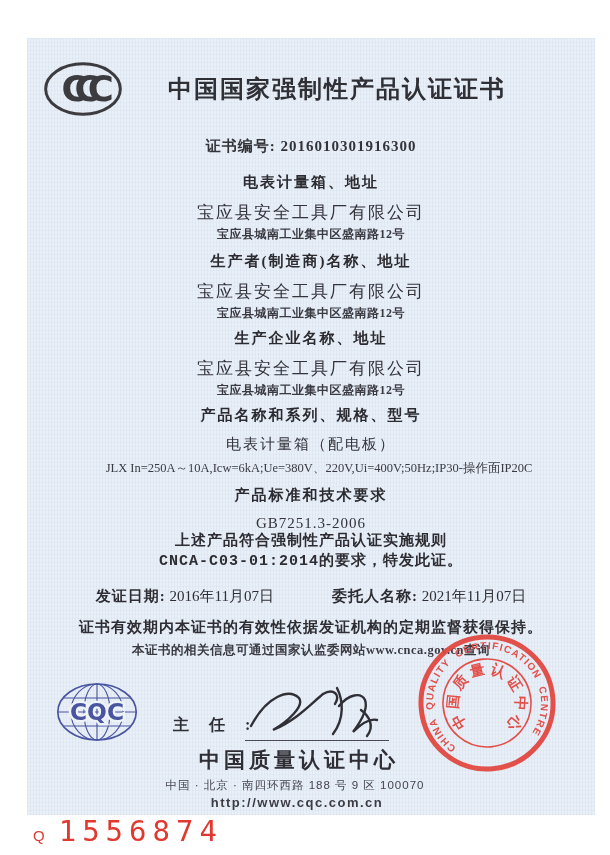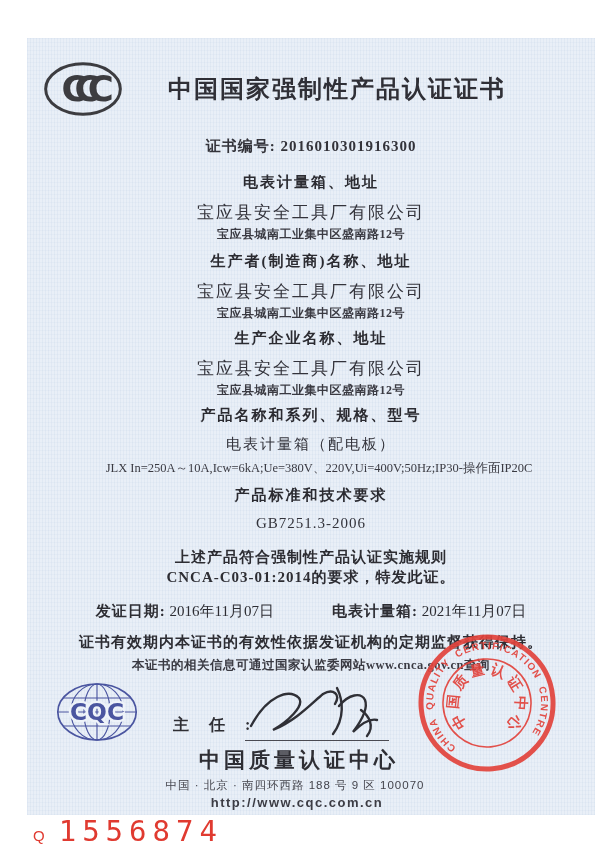--- a/index.html
+++ b/index.html
@@ -43,21 +43,21 @@
     text-align:center;font-size:11.5px;letter-spacing:1px;color:#44444c;
     font-family:"Liberation Sans","DejaVu Sans",sans-serif;}
   .url-line{position:absolute;left:0;top:757px;width:100%;box-sizing:border-box;padding-right:28px;
     text-align:center;font-size:13px;font-weight:bold;letter-spacing:1.5px;color:#3c3c44;
     font-family:"Liberation Sans","DejaVu Sans",sans-serif;}
   .stamp{position:absolute;left:385px;top:590px;width:150px;height:150px;}
   .serial{position:absolute;left:33px;top:814px;display:flex;align-items:baseline;gap:14px;color:#e03a30;}
   .serial .q{font-size:15px;font-family:"Liberation Sans",sans-serif;}
   .serial .num{font-size:29px;letter-spacing:6px;font-family:"DejaVu Sans Mono","Liberation Mono",monospace;}
   .mt17{margin-top:17px;}.mt9{margin-top:9px;}.mt7{margin-top:7px;}
-  .mt10{margin-top:10px;}.mt6{margin-top:6px;padding-left:16px;}.mt2{margin-top:2px;}.mt15{margin-top:15px;}
+  .mt10{margin-top:10px;}.mt6{margin-top:6px;padding-left:16px;}.mt2{margin-top:2px;}.mt15{margin-top:0;font-family:Liberation Mono, monospace;}
 </style>
 </head>
 <body>
 
 <div class="paper">
 
   <div class="header-row">
     <svg class="ccc-logo" viewBox="0 0 90 64">
       <ellipse cx="45" cy="32" rx="40" ry="27" fill="none" stroke="#3c3c40" stroke-width="3.2"></ellipse>
       <text x="22" y="45" font-size="38" font-weight="bold" font-family="'DejaVu Sans',sans-serif" fill="#3c3c40">C</text>
@@ -96,21 +96,21 @@
       <div>上述产品符合强制性产品认证实施规则</div>
       <div>CNCA-C03-01:2014的要求，特发此证。</div>
     </div>
 
     <div class="dates-row">
       <div>
         <b>发证日期:</b>
         <span>2016年11月07日</span>
       </div>
       <div>
-        <b>电表计量箱:</b>
+        <b>委托人名称:</b>
         <span>2021年11月07日</span>
       </div>
     </div>
 
     <div class="validity">证书有效期内本证书的有效性依据发证机构的定期监督获得保持。</div>
     <div class="info-note">本证书的相关信息可通过国家认监委网站www.cnca.gov.cn查询</div>
   </div>
 
   <svg class="cqc-logo" viewBox="0 0 90 68">
     <g stroke="#4a55a0" fill="none" stroke-width="1.8">

